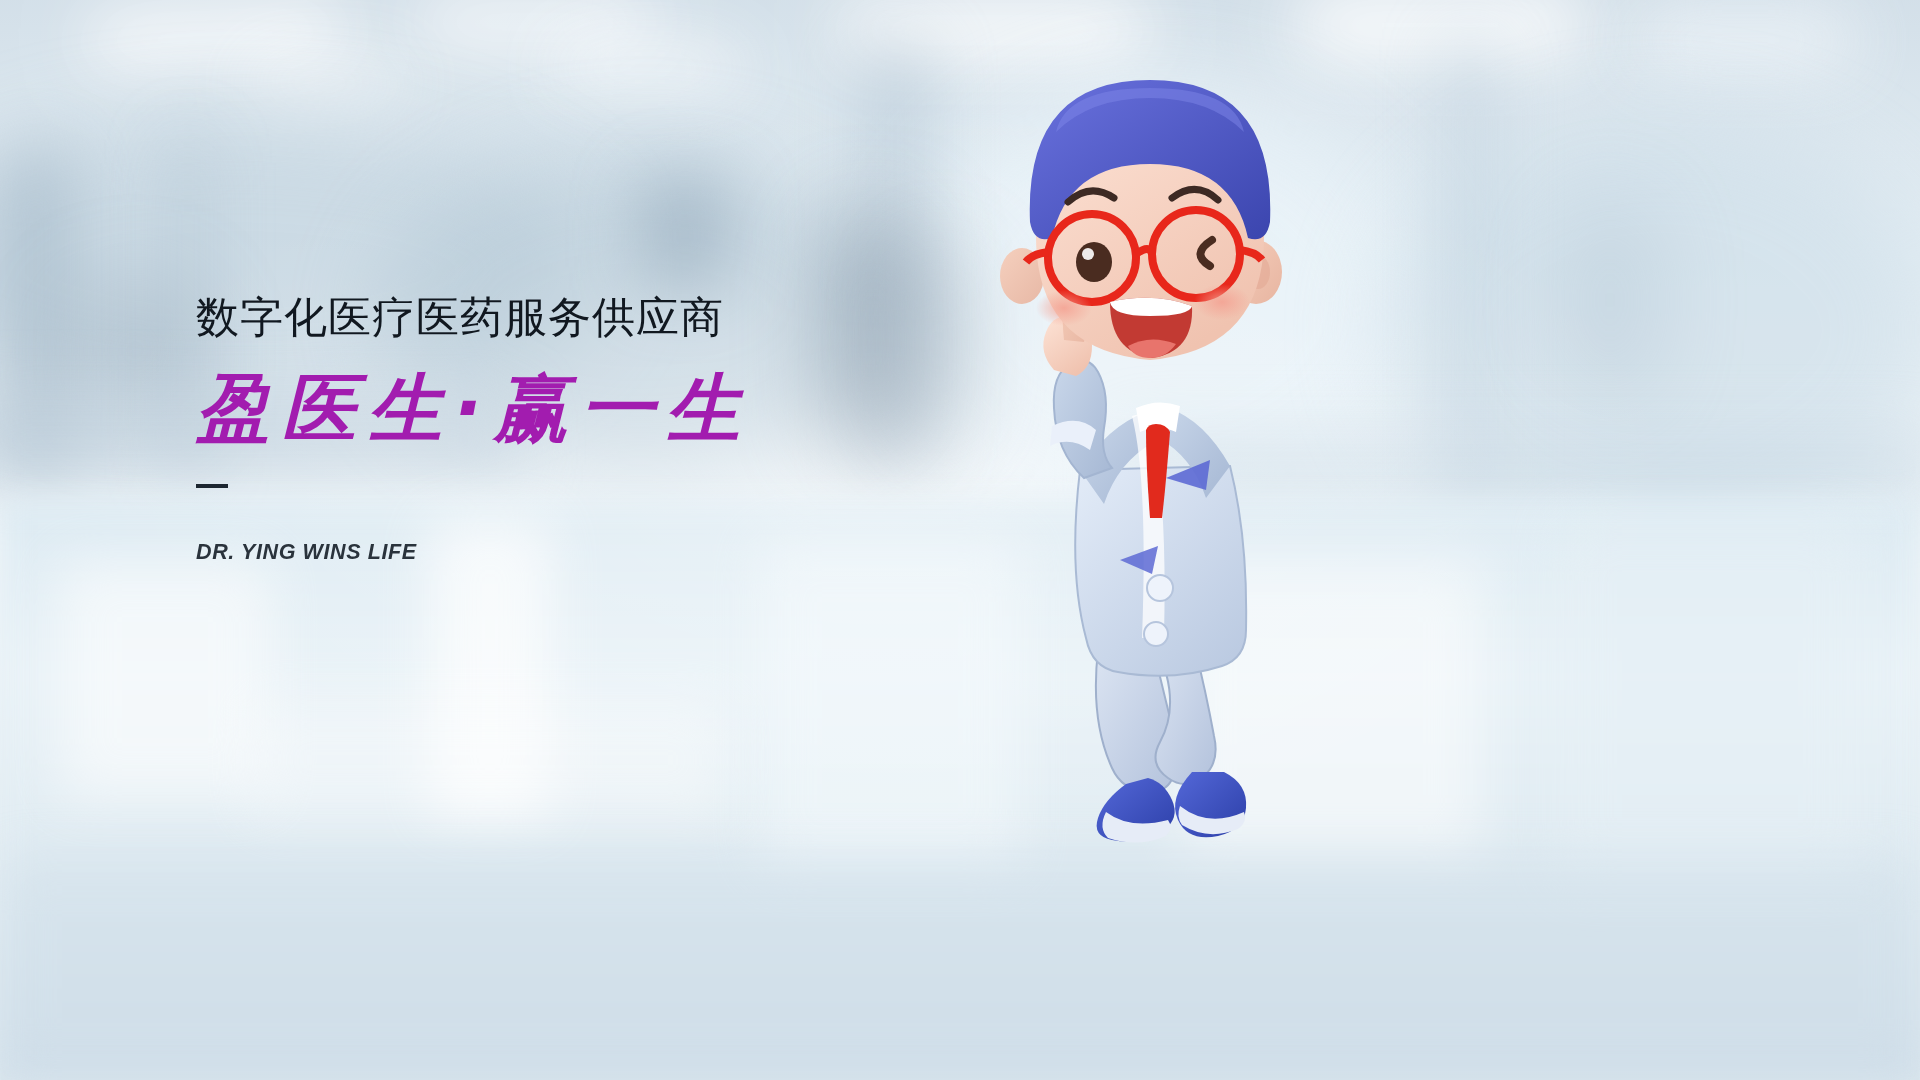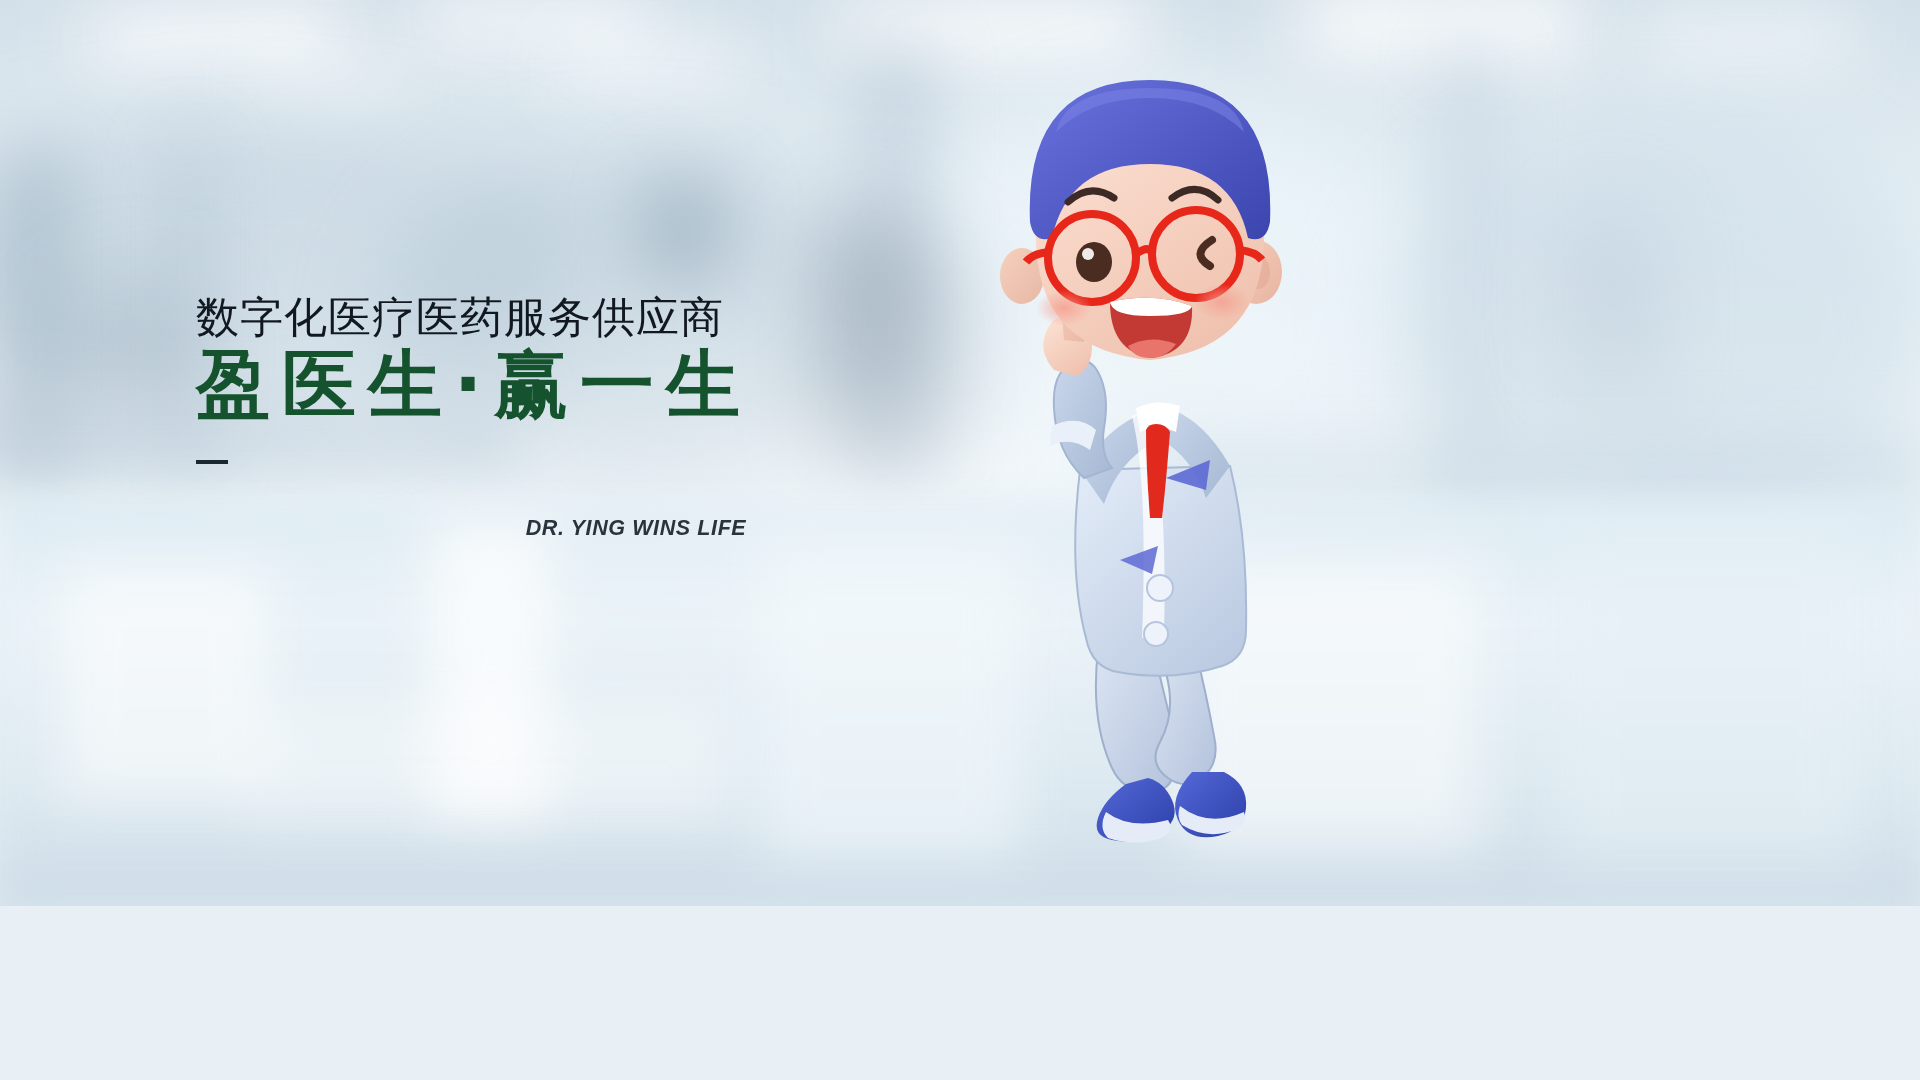--- a/index.html
+++ b/index.html
@@ -5,21 +5,21 @@
   * { margin:0; padding:0; box-sizing:border-box; }
   html,body{ width:1920px; height:1080px; overflow:hidden; }
   body{
     font-family:"Liberation Sans","DejaVu Sans",sans-serif;
     background:#e8f0f5;
   }
 
   
   .stage{
     position:relative;
-    width:1920px; height:906px;
+    width:1920px; height:1080px;
     overflow:hidden;
     background:#dfe9f0;
   }
 
   
   .bg{ position:absolute; inset:0; overflow:hidden; }
   .bg-base{
     position:absolute; inset:-60px;
     background:
       linear-gradient(180deg,#cfdce6 0%, #e4eef4 26%, #f2f7fa 48%, #e9f1f6 66%, #dbe7ee 100%);
@@ -79,31 +79,33 @@
   }
 
   
   .copy{ position:absolute; left:196px; top:292px; width:880px; }
   .kicker{
     font-family:"Liberation Sans","DejaVu Sans",sans-serif;
     font-size:43px; line-height:1.18; color:#111820;
     letter-spacing:1px; white-space:nowrap;
   }
   .headline{
+    margin-top:24px;
     font-size:74px; line-height:1.12; font-weight:bold;
-    color:#14532d; letter-spacing:12px; white-space:nowrap;
+    color:#a21caf; letter-spacing:12px; white-space:nowrap;
     font-family:"DejaVu Sans","Liberation Sans",sans-serif;
+    font-style:italic;
   }
   .rule{
     margin-top:34px; width:32px; height:4px; background:#1c2630;
   }
   .sub{ margin-top:46px; }
   .sub div{
     font-size:21.5px; line-height:1.68; font-style:italic; font-weight:bold;
-    color:#2a333c; letter-spacing:.6px; white-space:nowrap;text-align:center;
+    color:#2a333c; letter-spacing:.6px; white-space:nowrap;
   }
 
   
   .char{ position:absolute; left:960px; top:40px; width:420px; height:810px; }
   .char svg{ display:block; width:100%; height:100%; overflow:visible; }
 </style>
 </head>
 <body>
 
 <div class="stage">

